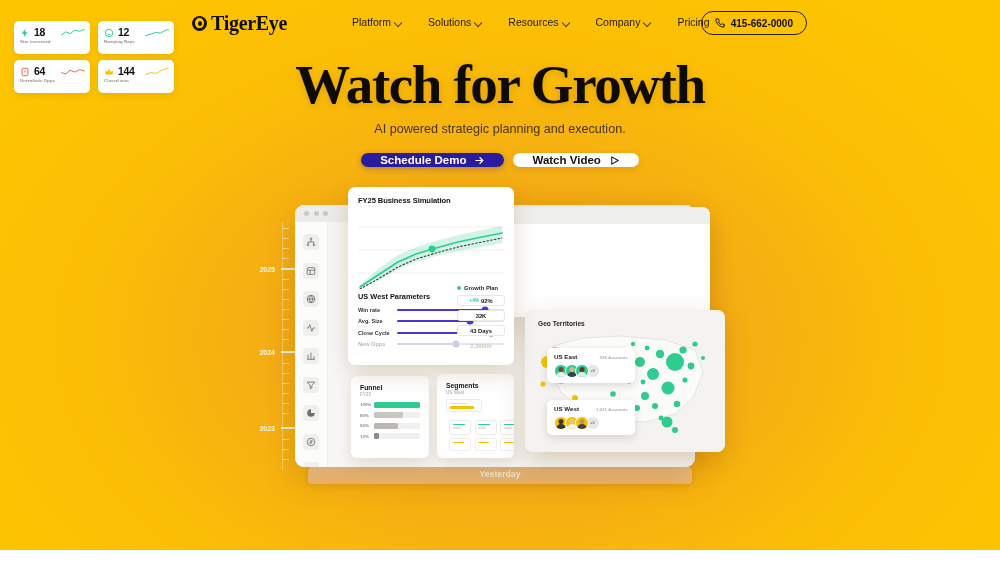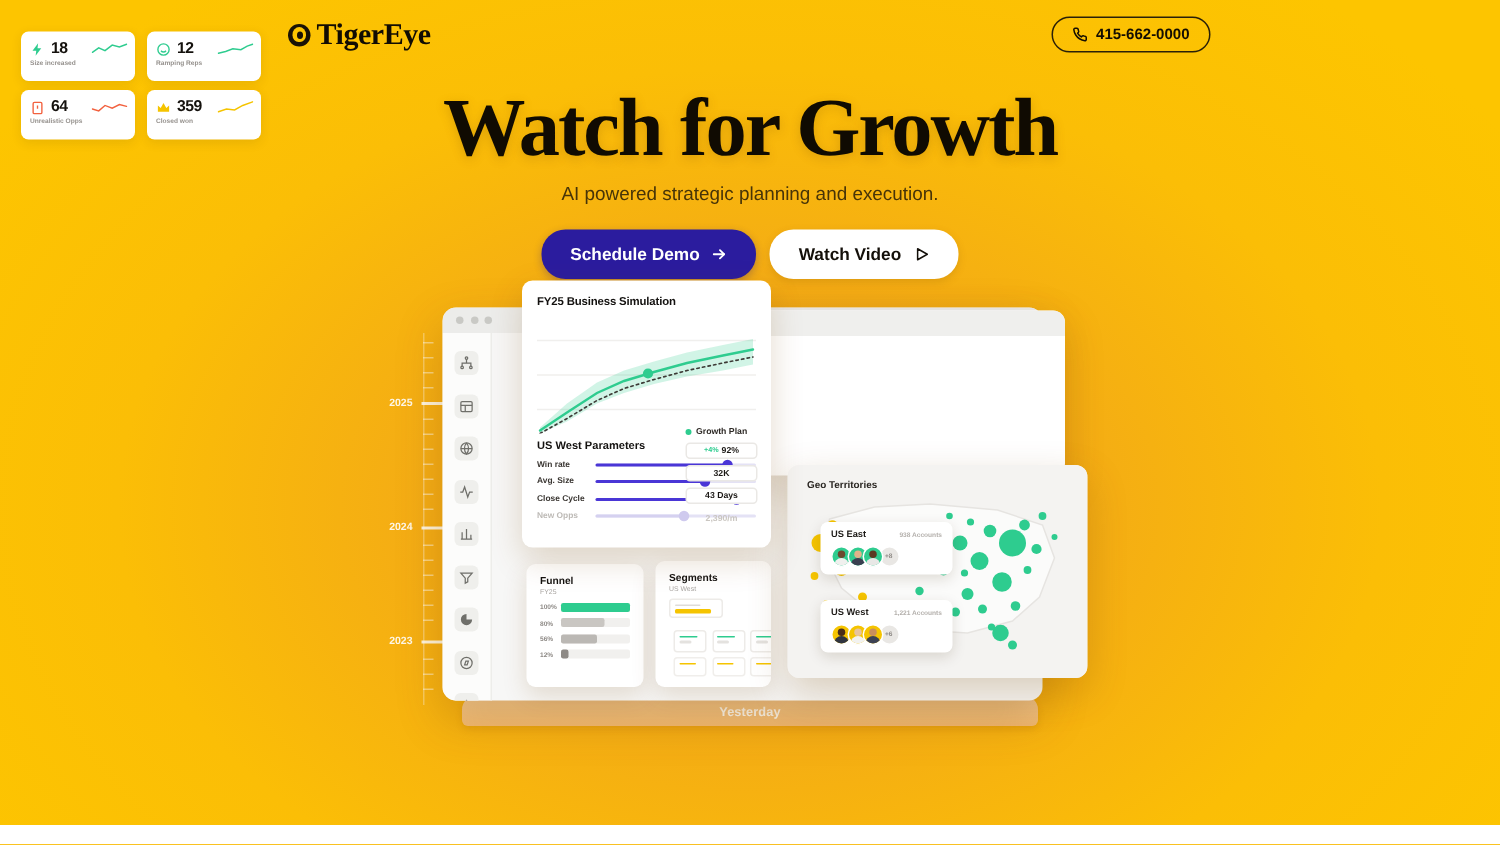--- a/index.html
+++ b/index.html
@@ -80,21 +80,21 @@
     letter-spacing:-1.4px; line-height:1.06;
     text-shadow:0 2px 7px rgba(120,70,0,.22);
   }
   .hero p {
     margin-top:8px; font-size:12.6px; color:#473408; font-weight:400;
   }
   .ctas {
     margin-top:17px; display:flex; justify-content:center; gap:9px;
   }
   .btn {
-    height:33px; border-radius:16px; display:flex; align-items:center;
+    height:14px; border-radius:16px; display:flex; align-items:center;
     gap:8px; padding:0 19px; font-size:11.5px; font-weight:bold;
     cursor:pointer; border:none; white-space:nowrap;
   }
   .btn-primary { background:#2B1C9E; color:#fff; box-shadow:0 2px 6px rgba(40,20,120,.3); }
   .btn-secondary { background:#fff; color:#14100A; box-shadow:0 2px 6px rgba(120,70,0,.18); }
   .arrow-ic, .play-ic { width:11px; height:11px; flex:none; }
 
   
   .stage { position:absolute; left:0; top:0; width:1000px; height:563px; }
 
@@ -276,20 +276,41 @@
 <body>
 
 <div class="page">
 
   <nav class="nav">
     <div class="logo">
       <div class="logo-mark"></div>
       <div class="logo-text">TigerEye</div>
     </div>
 
+    <div class="nav-links">
+      <div class="nav-link">
+        <span>Platform</span>
+        <span class="chev"></span>
+      </div>
+      <div class="nav-link">
+        <span>Solutions</span>
+        <span class="chev"></span>
+      </div>
+      <div class="nav-link">
+        <span>Resources</span>
+        <span class="chev"></span>
+      </div>
+      <div class="nav-link">
+        <span>Company</span>
+        <span class="chev"></span>
+      </div>
+      <div class="nav-link">
+        <span>Pricing</span>
+      </div>
+    </div>
 
     <div class="phone-btn">
       <svg class="phone-ic" viewBox="0 0 24 24" fill="none" stroke="#140E02" stroke-width="2.4" stroke-linecap="round" stroke-linejoin="round">
         <path d="M22 16.9v3a2 2 0 0 1-2.2 2 19.8 19.8 0 0 1-8.6-3.1 19.5 19.5 0 0 1-6-6A19.8 19.8 0 0 1 2.1 4.2 2 2 0 0 1 4.1 2h3a2 2 0 0 1 2 1.7c.1 1 .4 1.9.7 2.8a2 2 0 0 1-.4 2.1L8.1 9.9a16 16 0 0 0 6 6l1.3-1.3a2 2 0 0 1 2.1-.5c.9.4 1.8.6 2.8.8a2 2 0 0 1 1.7 2z"></path>
       </svg>
       <span>415-662-0000</span>
     </div>
   </nav>
 
   <section class="hero">
@@ -513,21 +534,21 @@
         <div class="metric-label">Unrealistic Opps</div>
         <svg class="metric-spark" viewBox="0 0 40 14" fill="none" stroke="#F2613F" stroke-width="1.6" stroke-linecap="round">
             <path d="M1 9 L8 11 L15 5 L23 8 L31 4 L39 6"></path>
           </svg>
       </div>
       <div class="metric-card">
         <div class="metric-top">
           <svg class="metric-ic" viewBox="0 0 24 24" fill="#F5C400">
               <path d="M3 8l4.5 4L12 4l4.5 8L21 8v10H3z"></path>
             </svg>
-          <span class="metric-val">359</span>
+          <span class="metric-val">144</span>
         </div>
         <div class="metric-label">Closed won</div>
         <svg class="metric-spark" viewBox="0 0 40 14" fill="none" stroke="#F5C400" stroke-width="1.6" stroke-linecap="round">
             <path d="M1 12 L10 9 L19 10 L28 5 L39 1"></path>
           </svg>
       </div>
     </div>
 
     <div class="geo-card">
       <svg class="geo-map" viewBox="0 0 200 142">

